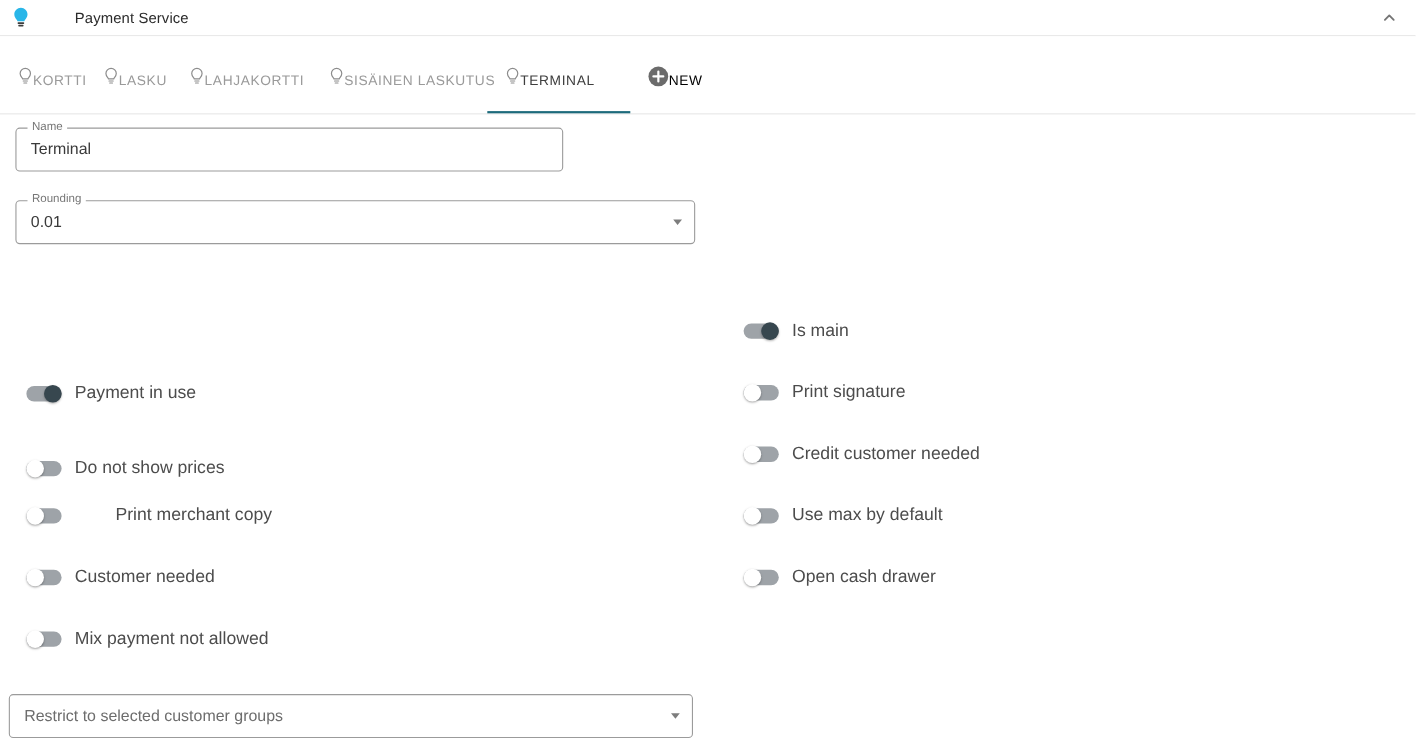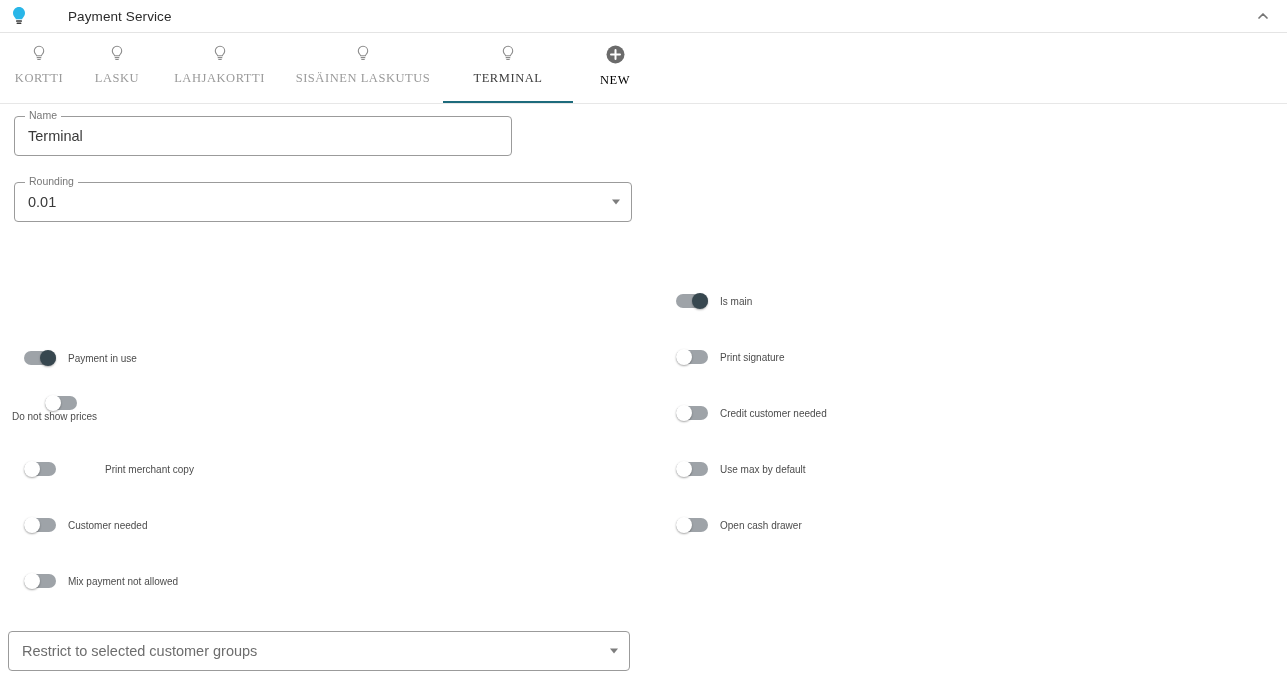--- a/index.html
+++ b/index.html
@@ -49,26 +49,26 @@
     display: flex;
     align-items: flex-start;
     border-bottom: 1px solid #e7e7e7;
     background: #fff;
   }
   .tab {
     position: relative;
     height: 70px;
     padding: 10px 16px 0 16px;
     display: flex;
-    flex-direction: column;
+    flex-direction: row;
     align-items: center;
     justify-content: flex-start;
     cursor: pointer;
     background: none; border: none;
-    font-family: Liberation Serif, serif;
+    font-family: Liberation Sans, sans-serif;
   }
   .tab .tab-icon {
     height: 22px;
     display: flex; align-items: center; justify-content: center;
     margin-bottom: 6px;
   }
   .tab .tab-label {
     font-size: 12.5px;
     letter-spacing: .55px;
     color: #9a9a9a;
@@ -168,21 +168,21 @@
     border-radius: 50%;
     background: #ffffff;
     box-shadow: 0 1px 2px rgba(0,0,0,.35);
     transition: none;
     left: 0;
   }
   .switch.on .track { background: #9ea3a8; }
   .switch.on .thumb { left: 16px; background: #37474f; box-shadow: 0 1px 2px rgba(0,0,0,.3); }
   .toggle-label {
     margin-left: 12px;
-    font-size: 10px;
+    font-size: 16px;
     color: #4c4c4c;
     white-space: nowrap;
   }
 </style>
 </head>
 <body>
 
 <div class="app-header">
   <span class="logo-icon">
     <svg width="16" height="20" viewBox="0 0 16 20">
@@ -280,21 +280,21 @@
     </div>
 
     <div id="toggles-left" style="position:absolute; left:0; top:146px;">
         <div class="toggle-row" style="position: absolute; top: 96px; left: 0px;">
           <span class="switch on">
             <span class="track"></span>
             <span class="thumb"></span>
           </span>
           <span class="toggle-label">Payment in use</span>
         </div>
-        <div class="toggle-row" style="position: absolute; top: 145px; left: 0px; flex-direction: column;">
+        <div class="toggle-row" style="position: absolute; top: 164px; left: 0px;">
           <span class="switch">
             <span class="track"></span>
             <span class="thumb"></span>
           </span>
           <span class="toggle-label">Do not show prices</span>
         </div>
         <div class="toggle-row" style="position: absolute; top: 207px; left: 0px; gap: 37px;">
           <span class="switch">
             <span class="track"></span>
             <span class="thumb"></span>

